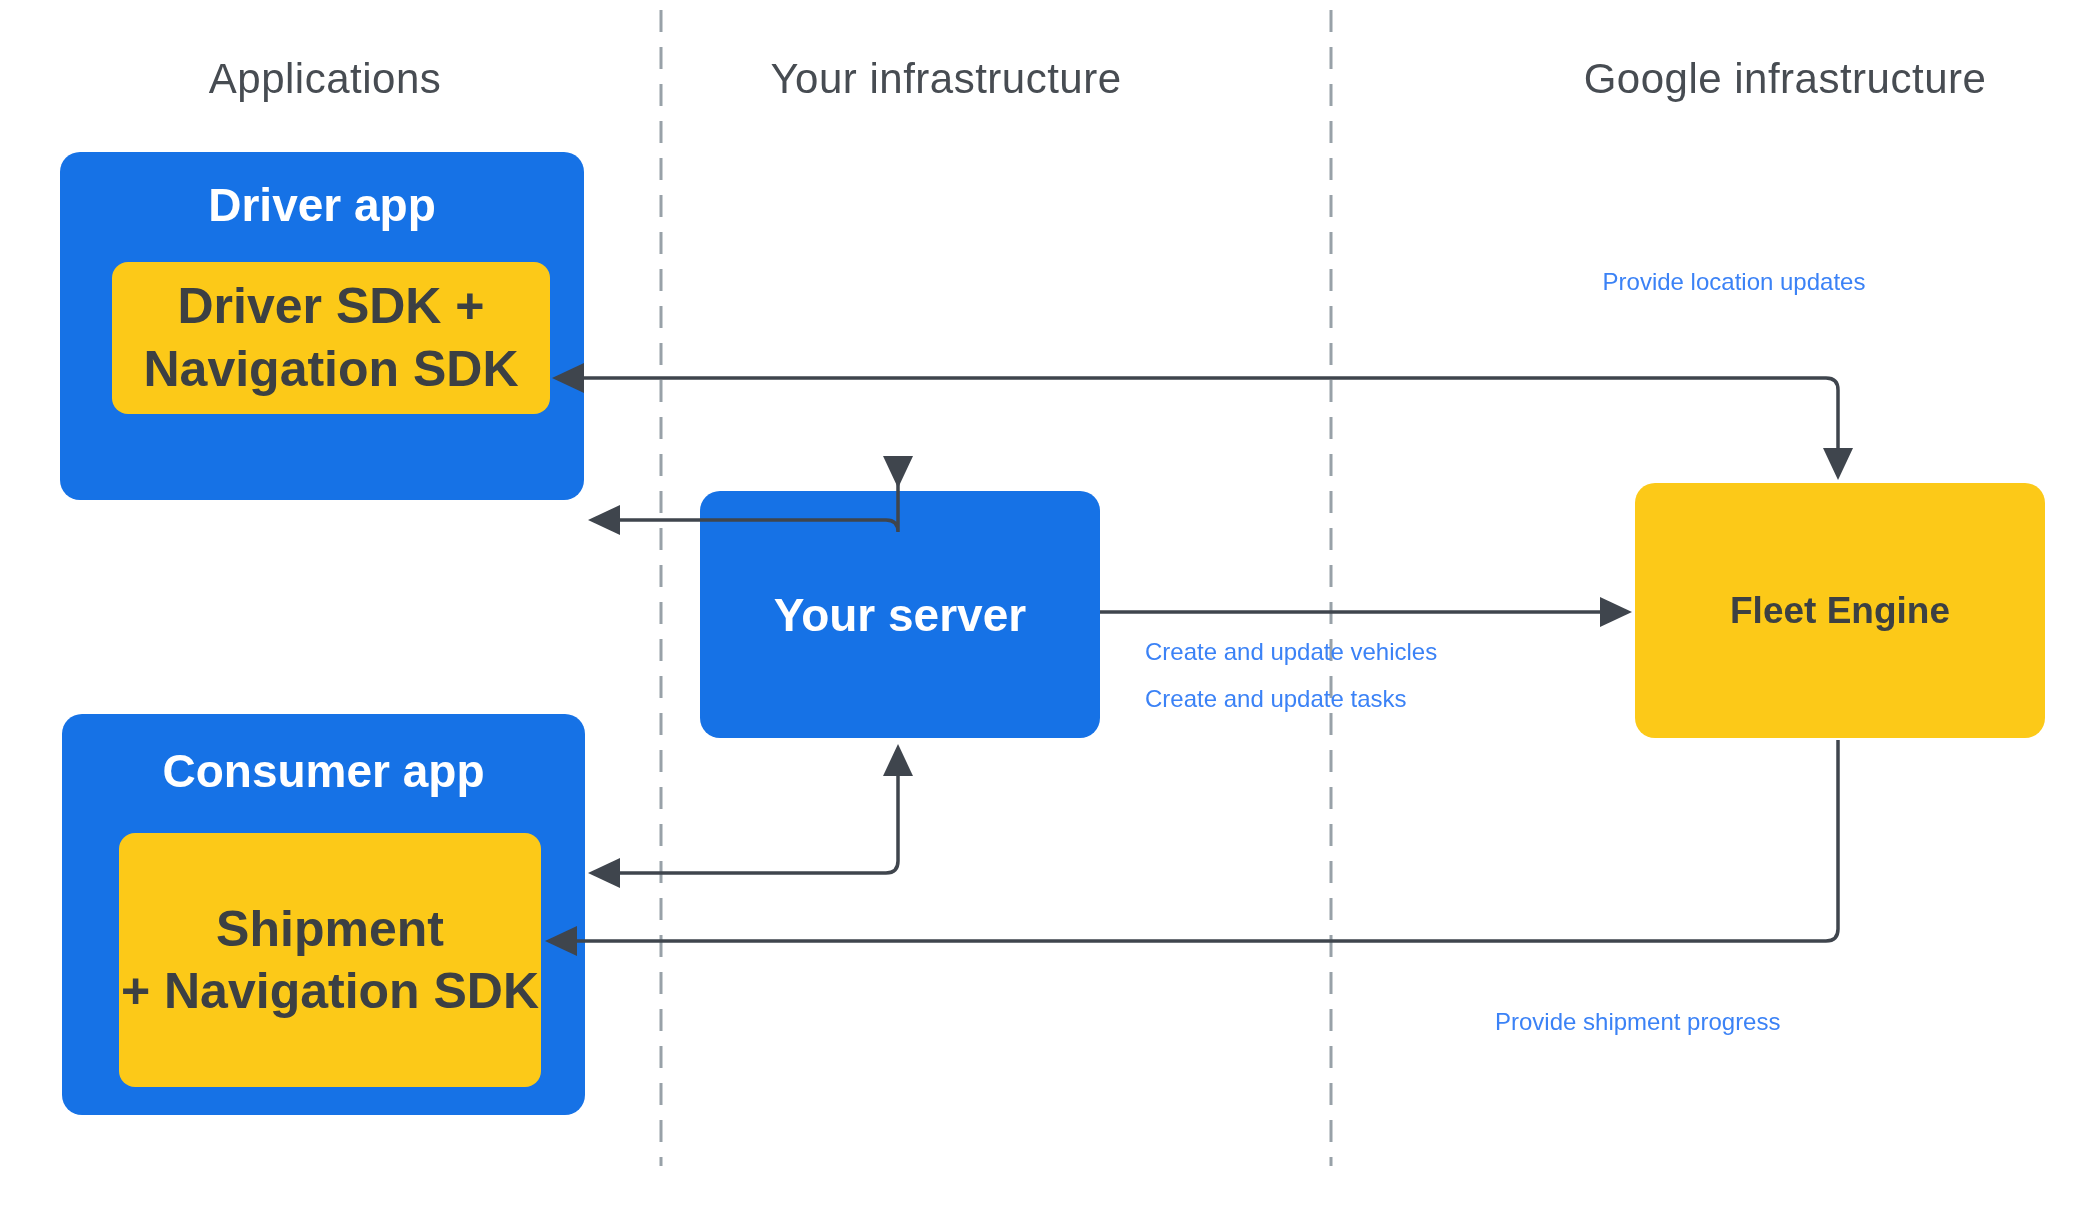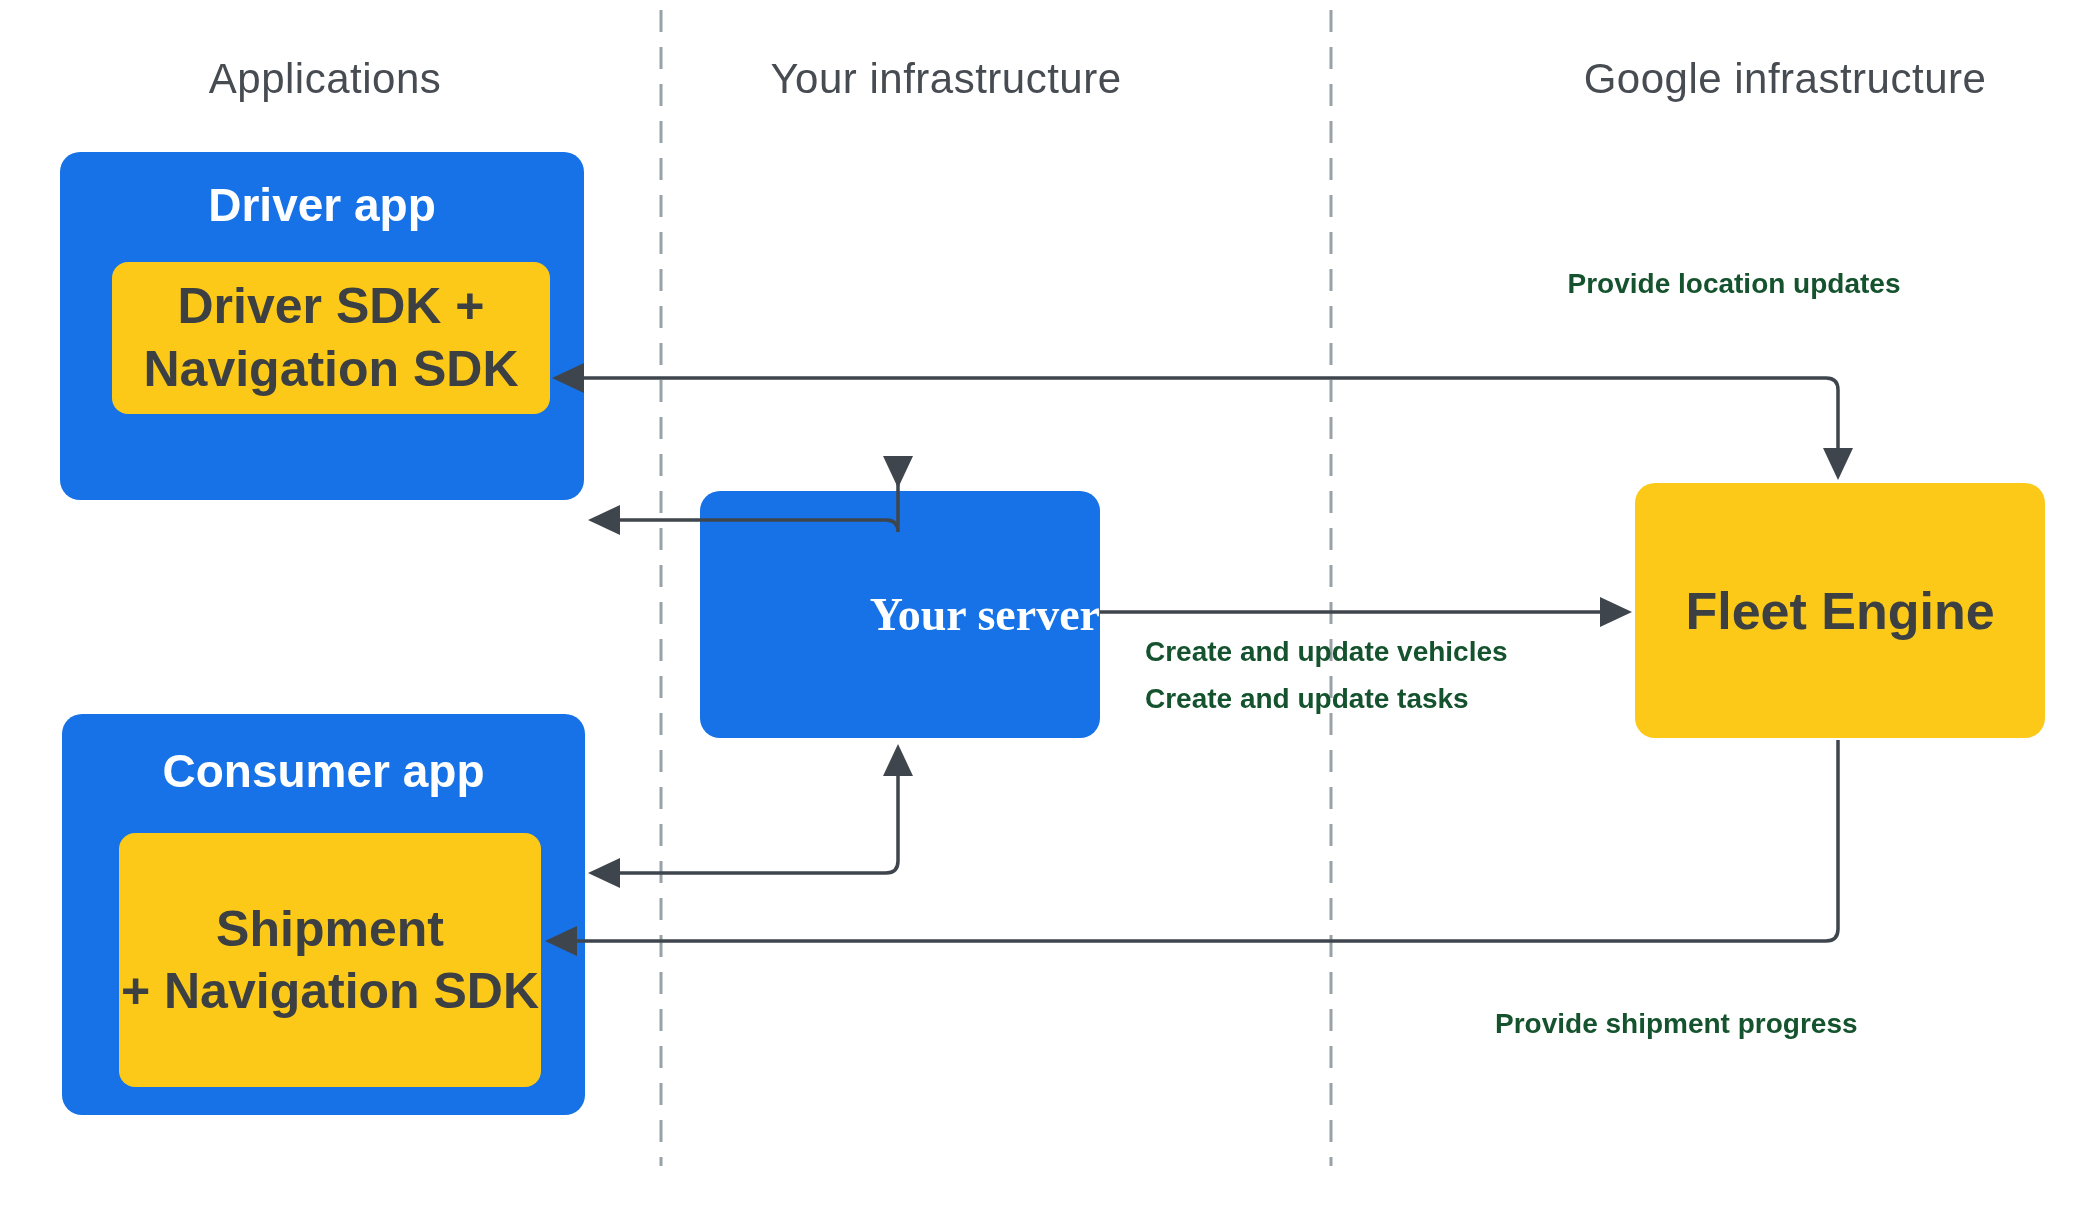--- a/index.html
+++ b/index.html
@@ -25,31 +25,31 @@
   .node.blue{background:var(--blue);}
   .node.yellow{background:var(--yellow);}
   .node-title{color:#fff;font-weight:700;font-size:46px;text-align:center;}
 
   #driver-app{left:60px;top:152px;width:524px;height:348px;}
   #driver-app .node-title{margin-top:26px;}
   #driver-sdk{position:absolute;left:52px;top:110px;width:438px;height:152px;border-radius:16px;
     display:flex;flex-direction:column;justify-content:center;align-items:center;}
   .sdk-line{font-size:50px;font-weight:700;color:var(--dark-text);line-height:63px;text-align:center;}
 
-  #your-server{left:700px;top:491px;width:400px;height:247px;display:flex;align-items:center;justify-content:flex-end;font-family:Liberation Serif, serif;}
+  #your-server{left:700px;top:491px;width:400px;height:247px;display:flex;align-items:center;justify-content:center;}
   #fleet-engine{left:1635px;top:483px;width:410px;height:255px;display:flex;align-items:center;justify-content:center;}
-  #fleet-engine .fleet-title{font-size:52px;font-weight:700;color:var(--dark-text);}
+  #fleet-engine .fleet-title{font-size:37px;font-weight:700;color:var(--dark-text);}
 
   #consumer-app{left:62px;top:714px;width:523px;height:401px;}
   #consumer-app .node-title{margin-top:30px;}
   #shipment-lib{position:absolute;left:57px;top:119px;width:422px;height:254px;border-radius:16px;
     display:flex;flex-direction:column;justify-content:center;align-items:center;}
   #shipment-lib .sdk-line{line-height:62px;}
 
-  .edge-label{position:absolute;z-index:40;font-weight:700;color:#14532d;font-size:28px;}
+  .edge-label{position:absolute;z-index:40;font-weight:400;color:#3b82f6;font-size:24px;}
   #lbl-location{left:1484px;top:268px;width:500px;text-align:center;}
   #lbl-create{left:1145px;top:628px;line-height:47px;text-align:left;}
   #lbl-shipment{left:1495px;top:1008px;width:500px;text-align:left;}
 </style>
 </head>
 <body>
 
 <div class="stage">
 
   <svg class="overlay underlay">

